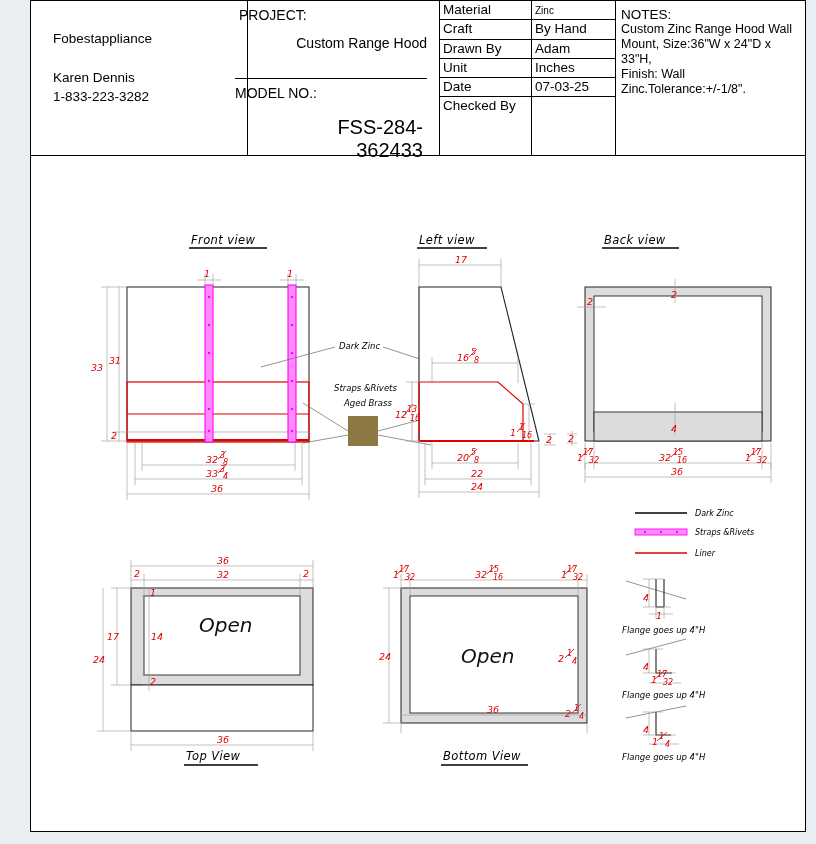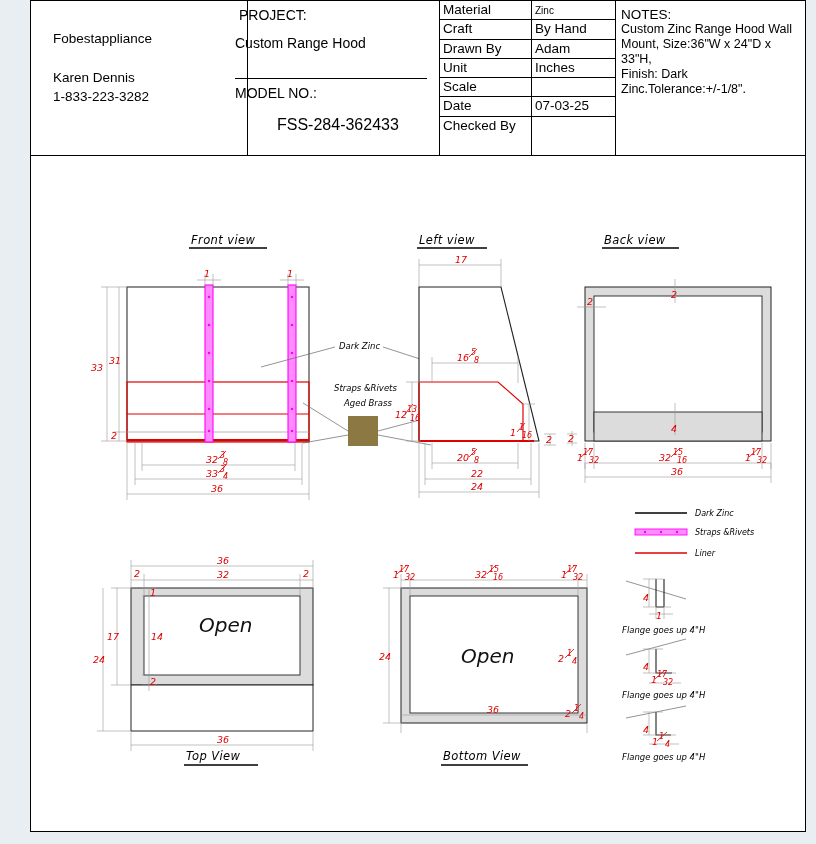--- a/index.html
+++ b/index.html
@@ -13,24 +13,24 @@
     background:#ffffff;border:1px solid #000;box-sizing:border-box;
   }
   
   #titleblock{position:absolute;left:0;top:0;width:774px;height:154px;}
   .tb-cell{position:absolute;box-sizing:border-box;font-size:13px;color:#000;}
   .tb-border-b{border-bottom:1px solid #000;}
   #tb-company{left:0;top:0;width:216px;height:154px;padding:28px 0 0 22px;line-height:19px;font-size:13.5px;}
   #tb-company .nm{margin-bottom:20px;}
   #tb-proj{left:204px;top:0;width:192px;height:78px;}
   #tb-proj .lbl{padding:6px 0 0 4px;font-size:14px;}
-  #tb-proj .val{text-align:left;padding-top:12px;font-size:14px;}
+  #tb-proj .val{text-align:right;padding-top:12px;font-size:14px;}
   #tb-model{left:200px;top:78px;width:192px;height:76px;}
   #tb-model .lbl{padding:6px 0 0 4px;font-size:14px;}
-  #tb-model .val{text-align:left;padding-top:15px;padding-left:46px;font-size:16px;}
+  #tb-model .val{text-align:right;padding-top:15px;padding-left:46px;font-size:20px;}
   #tb-specs{position:absolute;left:408px;top:0;width:176px;height:154px;}
   .sp-row{position:relative;height:19.25px;box-sizing:border-box;border-bottom:1px solid #000;padding-left:28px;}
   .sp-row:last-child{border-bottom:none;}
   .sp-k{position:absolute;left:4px;top:1px;font-size:13.5px;}
   .sp-v{position:absolute;left:96px;top:1px;font-size:13.5px;}
   .sp-v.small{font-size:10px;top:4px;text-align:center;}
   #sp-divider{position:absolute;left:92px;top:0;width:0;height:154px;border-left:1px solid #000;}
   #tb-notes{position:absolute;left:584px;top:0;width:190px;height:154px;padding:6px 0 0 6px;box-sizing:border-box;font-size:12.5px;line-height:15px;}
   #tb-notes .nt-head{font-size:13.5px;}
   .vline{position:absolute;width:0;border-left:1px solid #000;}
@@ -83,38 +83,34 @@
           </div>
         <div class="sp-row">
             <span class="sp-k">Drawn By</span>
             <span class="sp-v">Adam</span>
           </div>
         <div class="sp-row">
             <span class="sp-k">Unit</span>
             <span class="sp-v">Inches</span>
           </div>
         <div class="sp-row">
-            <span class="sp-k">Scale</span>
-            <span class="sp-v"></span>
-          </div>
-        <div class="sp-row">
             <span class="sp-k">Date</span>
             <span class="sp-v">07-03-25</span>
           </div>
         <div class="sp-row">
             <span class="sp-k">Checked By</span>
             <span class="sp-v"></span>
           </div>
       </div>
 
       <div id="tb-notes">
         <div class="nt-head">NOTES:</div>
         <div>Custom Zinc Range Hood Wall</div>
         <div>Mount, Size:36"W x 24"D x 33"H,</div>
-        <div>Finish: Dark</div>
+        <div>Finish: Wall</div>
         <div>Zinc.Tolerance:+/-1/8".</div>
       </div>
 
       <div class="vline" style="left:216px;top:0;height:154px;"></div>
       <div class="vline" style="left:408px;top:0;height:154px;"></div>
       <div class="vline" style="left:584px;top:0;height:154px;"></div>
       <div class="hline" style="left:0;top:154px;width:774px;"></div>
     </div>
 
     <div id="canvas">

